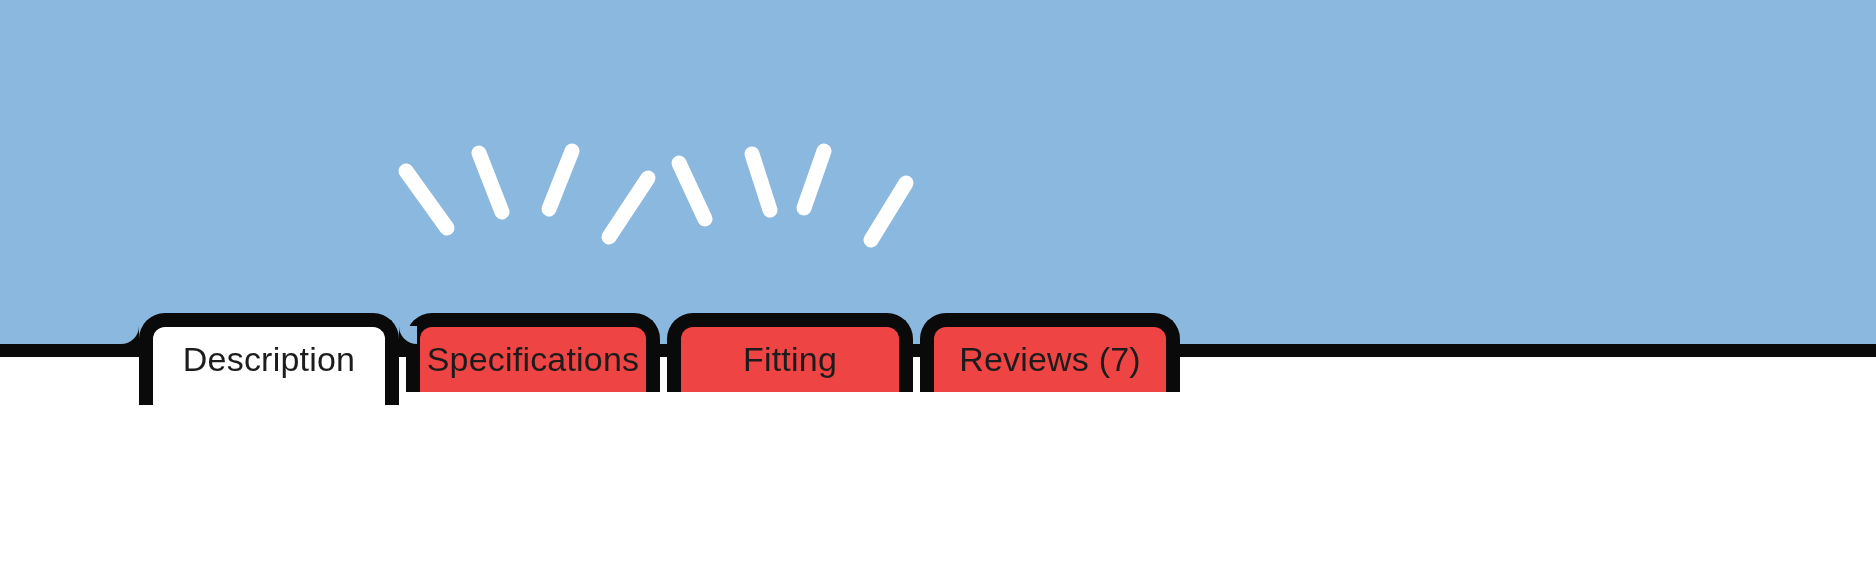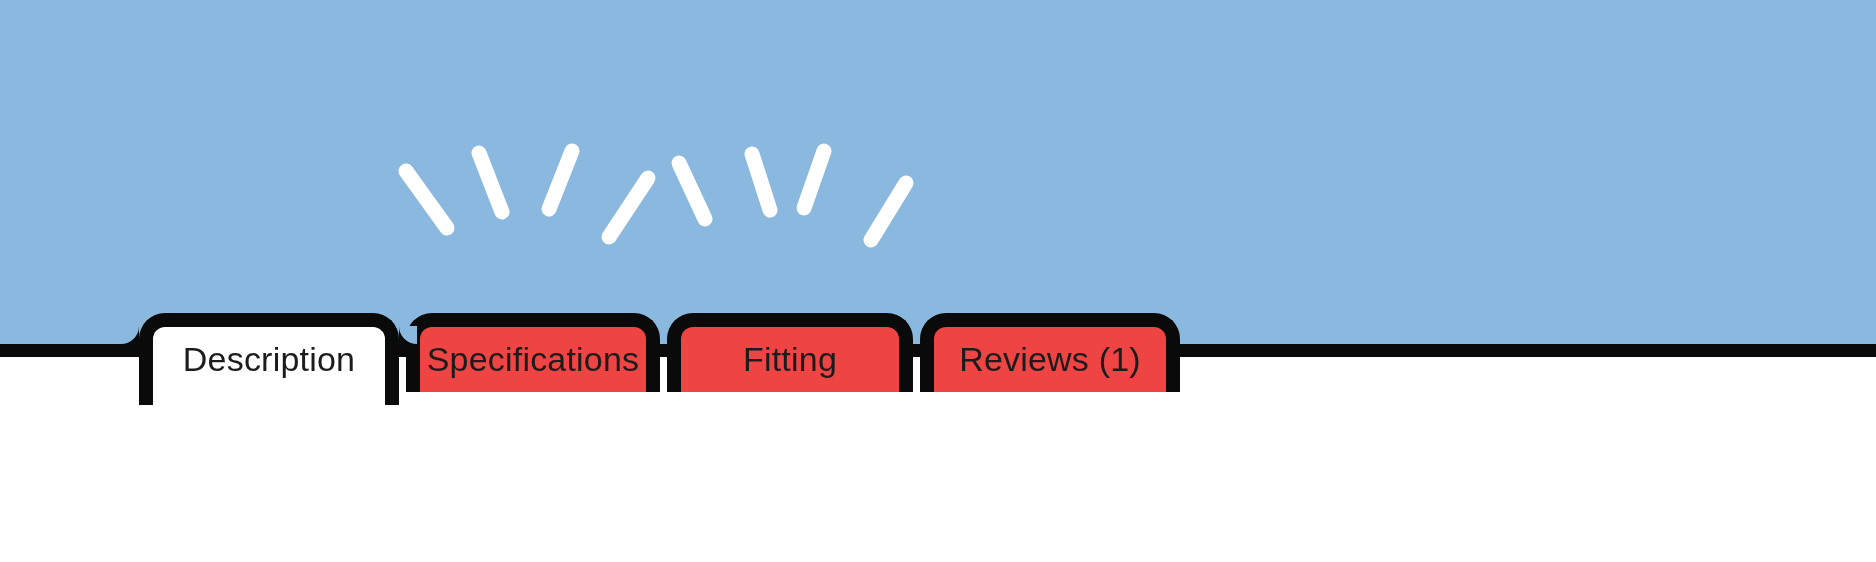--- a/index.html
+++ b/index.html
@@ -140,21 +140,21 @@
     <div class="tab active t0">
       <span class="tab-label">Description</span>
     </div>
     <div class="tab inactive t1">
       <span class="tab-label">Specifications</span>
     </div>
     <div class="tab inactive t2">
       <span class="tab-label">Fitting</span>
     </div>
     <div class="tab inactive t3">
-      <span class="tab-label">Reviews (1)</span>
+      <span class="tab-label">Reviews (7)</span>
     </div>
   </nav>
 
   <div class="fillet left"></div>
   <div class="fillet right"></div>
 
   <main class="content"></main>
 
 </div>
 

